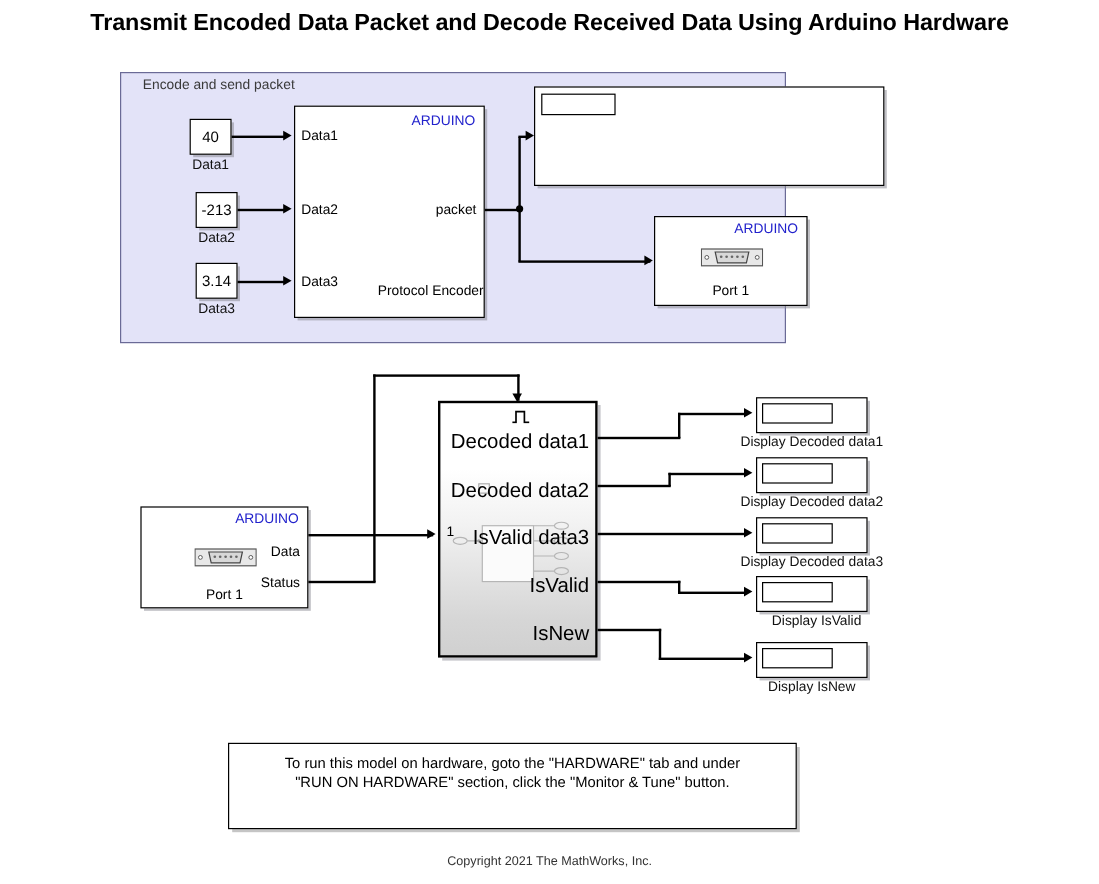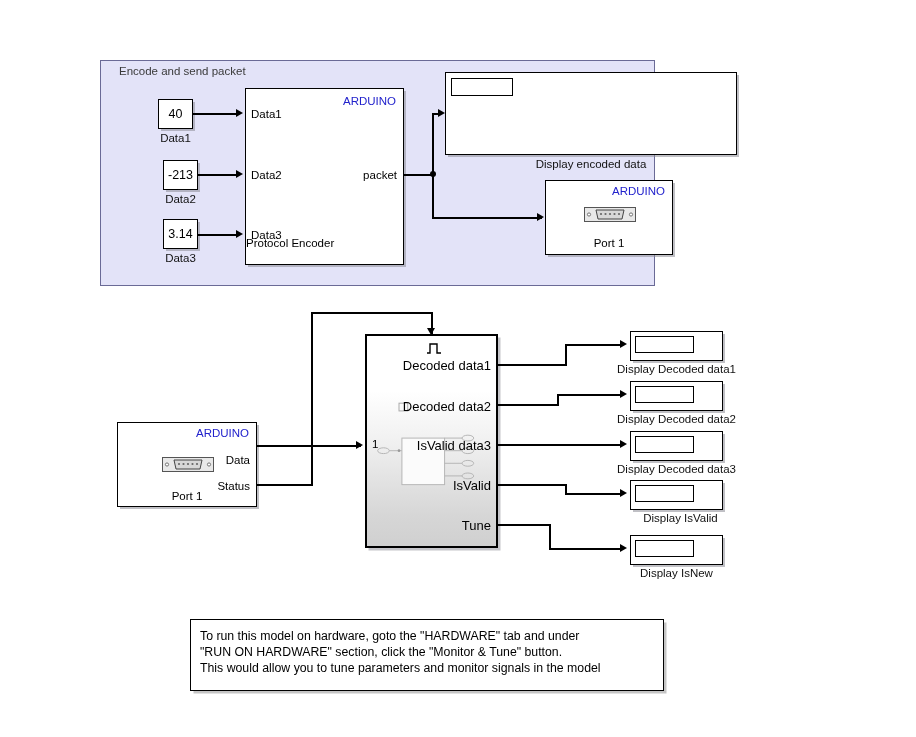--- a/index.html
+++ b/index.html
@@ -161,21 +161,21 @@
   }
   .sub-inner-schem {
     position: absolute;
     left: 0; top: 0;
     width: 100%;
     height: 100%;
     pointer-events: none;
   }
   .sub-port-label {
     position: absolute;
-    font-size: 13px;
+    font-size: 17px;
     color: #000;
     white-space: nowrap;
     text-align: right;
   }
   .sub-in-num {
     position: absolute;
     font-size: 11.5px;
     color: #000;
   }
 
@@ -183,37 +183,39 @@
   .note {
     position: absolute;
     box-sizing: border-box;
     border: 1px solid #000;
     background: #ffffff;
     box-shadow: 3px 3px 0 -0.5px rgba(150,150,150,0.55);
     padding: 8px 9px 7px 9px;
     font-size: 12.3px;
     line-height: 1.32;
     color: #000;
+    text-align: center;
   }
   .note div { white-space: nowrap; }
 
   .copyright {
     position: absolute;
     width: 916px;
     left: 0;
     text-align: center;
     font-size: 10.5px;
     color: #333;
   }
 </style>
 </head>
 <body>
 
 <div class="canvas">
 
+  <div class="model-title">Transmit Encoded Data Packet and Decode Received Data Using Arduino Hardware</div>
 
   <div class="area area-encode">
     <div class="area-label">Encode and send packet</div>
   </div>
 
   <div class="block const-block" style="left:158px; top:99px; width:35px; height:30px;">
     <span>40</span>
   </div>
   <div class="blk-caption" style="left:133px; top:132px; width:85px;">Data1</div>
 
@@ -235,37 +237,36 @@
 
   <div class="wire h" style="left:198px; top:234px; width:39px;"></div>
   <div class="arrow-r" style="left:236px; top:230px;"></div>
 
   <div class="block" style="left:245px; top:88px; width:159px; height:177px;">
     <div class="arduino-tag" style="right:7px; top:6px;">ARDUINO</div>
     <div class="blk-text" style="left:5px; top:19px;">Data1</div>
     <div class="blk-text" style="left:5px; top:80px;">Data2</div>
     <div class="blk-text" style="left:5px; top:140px;">Data3</div>
     <div class="blk-text" style="right:6px; top:80px;">packet</div>
-    <div class="blk-text" style="left:0; right:0; top:148px; text-align:left;">Protocol Encoder</div>
+    <div class="blk-text" style="left:0; right:0; top:148px; text-align:right;">Protocol Encoder</div>
   </div>
 
   <div class="wire h" style="left:404px; top:174px; width:30px;"></div>
   <div class="junction" style="left:430px; top:171px;"></div>
   <div class="wire v" style="left:432px; top:114px; height:61px;"></div>
   <div class="wire h" style="left:432px; top:113px; width:9px;"></div>
   <div class="arrow-r" style="left:438px; top:109px;"></div>
 
   <div class="wire v" style="left:432px; top:174px; height:44px;"></div>
   <div class="wire h" style="left:432px; top:217px; width:110px;"></div>
   <div class="arrow-r" style="left:537px; top:213px;"></div>
 
   <div class="block" style="left:445px; top:72px; width:292px; height:83px;">
     <div class="disp-field" style="left:5px; top:5px; width:62px; height:18px;"></div>
   </div>
-  <div class="blk-caption" style="left:445px; top:158px; width:292px;">Display encoded data</div>
 
   <div class="block" style="left:545px; top:180px; width:128px; height:75px;">
     <div class="arduino-tag" style="right:7px; top:4px;">ARDUINO</div>
     <div class="serial-icon" style="left:38px; top:25px;">
       <svg width="52" height="17" viewBox="0 0 52 17" xmlns="http://www.w3.org/2000/svg">
         <rect x="0.5" y="1.5" width="51" height="14" fill="#e8e8e8" stroke="#555" stroke-width="1"></rect>
         <circle cx="5" cy="8.5" r="1.6" fill="#fff" stroke="#555" stroke-width="0.8"></circle>
         <circle cx="47" cy="8.5" r="1.6" fill="#fff" stroke="#555" stroke-width="0.8"></circle>
         <path d="M 12 4 L 40 4 L 38 13 L 14 13 Z" fill="#d8d8d8" stroke="#444" stroke-width="1"></path>
         <circle cx="17" cy="8" r="1.1" fill="#666"></circle>
@@ -327,21 +328,21 @@
       <line x1="80" y1="130" x2="98" y2="130" stroke="#b5b5b5" stroke-width="1"></line>
       <ellipse cx="104" cy="130" rx="6" ry="3" fill="none" stroke="#b5b5b5" stroke-width="1"></ellipse>
       <line x1="80" y1="143" x2="98" y2="143" stroke="#b5b5b5" stroke-width="1"></line>
       <ellipse cx="104" cy="143" rx="6" ry="3" fill="none" stroke="#b5b5b5" stroke-width="1"></ellipse>
     </svg>
     <div class="sub-in-num" style="left:5px; top:102px;">1</div>
     <div class="sub-port-label" style="right:5px; top:22px;">Decoded data1</div>
     <div class="sub-port-label" style="right:5px; top:63px;">Decoded data2</div>
     <div class="sub-port-label" style="right:5px; top:102px;">IsValid data3</div>
     <div class="sub-port-label" style="right:5px; top:142px;">IsValid</div>
-    <div class="sub-port-label" style="right:5px; top:182px;">Tune</div>
+    <div class="sub-port-label" style="right:5px; top:182px;">IsNew</div>
   </div>
 
   <div class="wire h" style="left:498px; top:364px; width:69px;"></div>
   <div class="wire v" style="left:565px; top:344px; height:21px;"></div>
   <div class="wire h" style="left:565px; top:344px; width:58px;"></div>
   <div class="arrow-r" style="left:620px; top:340px;"></div>
 
   <div class="wire h" style="left:498px; top:404px; width:61px;"></div>
   <div class="wire v" style="left:557px; top:394px; height:11px;"></div>
   <div class="wire h" style="left:557px; top:394px; width:66px;"></div>
@@ -381,17 +382,17 @@
   <div class="blk-caption" style="left:615px; top:512px; width:131px;">Display IsValid</div>
 
   <div class="block" style="left:630px; top:535px; width:93px; height:30px;">
     <div class="disp-field" style="left:4px; top:4px; width:59px; height:17px;"></div>
   </div>
   <div class="blk-caption" style="left:611px; top:567px; width:131px;">Display IsNew</div>
 
   <div class="note" style="left:190px; top:619px; width:474px; height:72px;">
     <div>To run this model on hardware, goto the "HARDWARE" tab and under</div>
     <div>"RUN ON HARDWARE" section, click the "Monitor &amp; Tune" button.</div>
-    <div>This would allow you to tune parameters and monitor signals in the model</div>
-  </div>
-
+  </div>
+
+  <div class="copyright" style="top:712px;">Copyright 2021 The MathWorks, Inc.</div>
 
 </div>
 
 </body></html>

